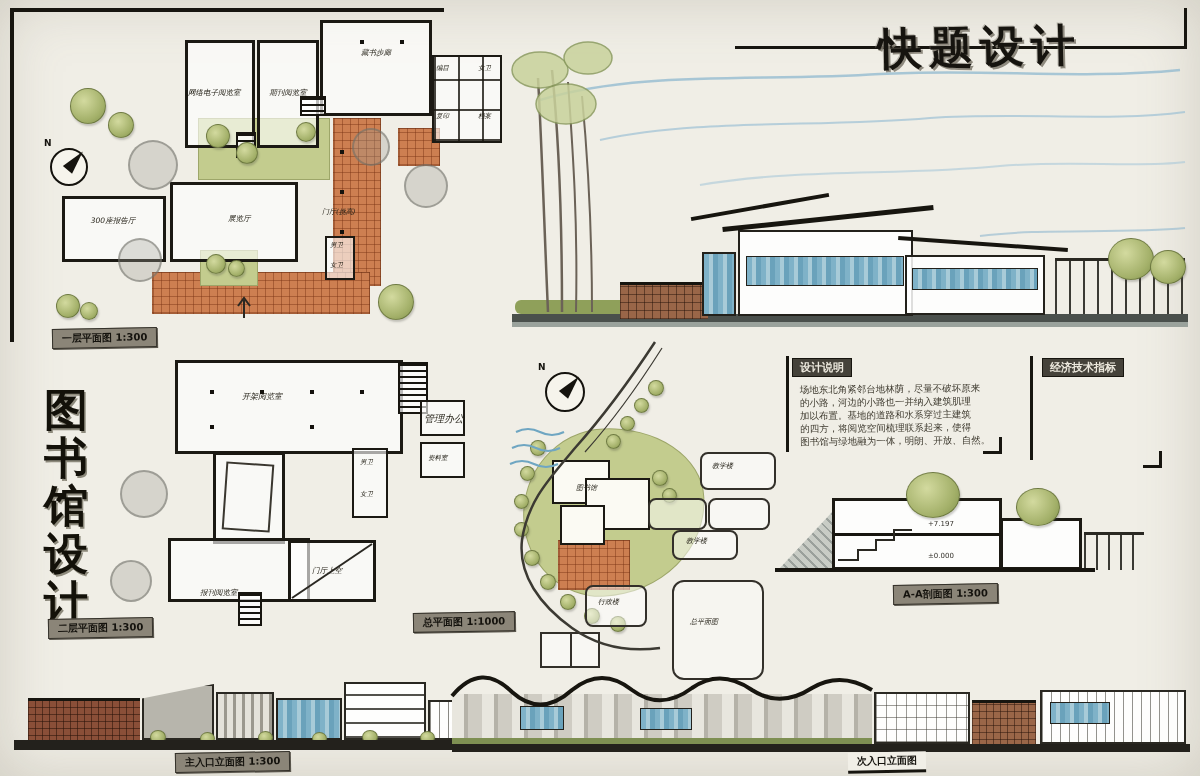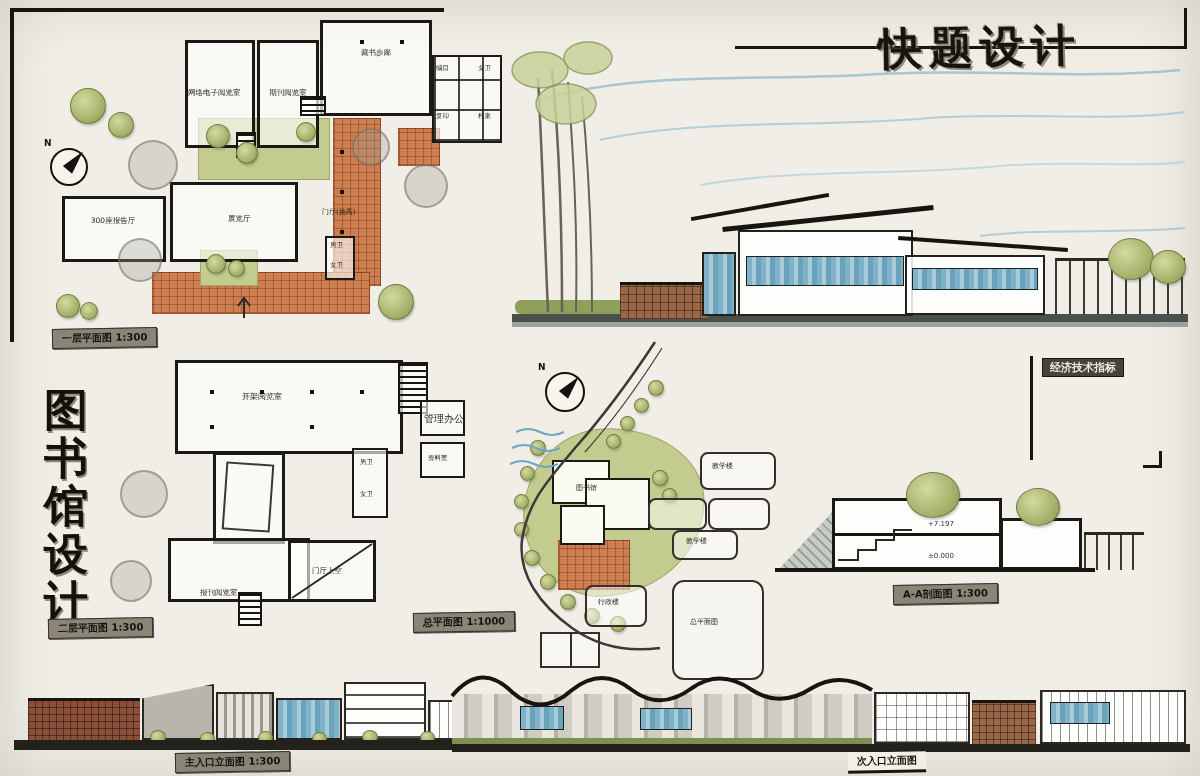--- a/index.html
+++ b/index.html
@@ -5,21 +5,21 @@
   html,body{margin:0;padding:0;background:#ddd;}
   body{font-family:"DejaVu Sans",sans-serif;}
   #board{position:relative;width:1200px;height:776px;background:#f0eee6;overflow:hidden;
          box-shadow:inset 0 0 60px rgba(120,110,90,.25);}
   .abs{position:absolute;}
   
   .ink{background:#17150f;}
   
   .room{position:absolute;border:3px solid #1b1913;background:rgba(255,255,255,.62);box-sizing:border-box;}
   .thin{border-width:2px;}
-  .rlbl{position:absolute;font-size:7.5px;color:#262319;text-align:center;line-height:1.3;white-space:nowrap;}
+  .rlbl{position:absolute;font-size:7.5px;color:#262319;text-align:center;line-height:1.3;white-space:nowrap;font-style:italic;}
   .dot{position:absolute;width:4px;height:4px;background:#14120d;}
   
   .orange{position:absolute;background-color:#cd7f51;box-sizing:border-box;
     background-image:repeating-linear-gradient(0deg,rgba(120,50,20,.45) 0 1px,transparent 1px 8px),
                      repeating-linear-gradient(90deg,rgba(120,50,20,.45) 0 1px,transparent 1px 8px);
     border:1px solid rgba(100,45,20,.4);}
   .green{position:absolute;background:#c3cc8e;border:1px solid rgba(110,120,60,.45);box-sizing:border-box;}
   .glass{position:absolute;background:repeating-linear-gradient(90deg,#7fb2c8 0 5px,#a8cbd8 5px 9px,#6aa2bb 9px 14px);
     border:2px solid #23211b;box-sizing:border-box;}
   .tree{position:absolute;border-radius:50%;border:1.5px solid rgba(70,80,35,.55);
@@ -221,20 +221,32 @@
     <div class="rlbl" style="left:598px;top:598px;font-size:7px;">行政楼</div>
     <div class="abs" style="left:672px;top:580px;width:88px;height:96px;border:2px solid #33302a;border-radius:12px;background:rgba(255,255,255,.4);"></div>
     <div class="rlbl" style="left:690px;top:618px;font-size:7px;">总平面图</div>
     <div class="abs" style="left:540px;top:632px;width:56px;height:32px;border:2px solid #33302a;background:rgba(255,255,255,.5);">
       <div style="position:absolute;left:50%;top:0;width:2px;height:100%;background:#33302a;"></div>
     </div>
 
     <div class="tag" style="left:413px;top:612px;">总平面图 1:1000</div>
   </div>
 
+  <div class="abs" style="left:786px;top:356px;width:220px;height:100px;">
+    <div class="vrule" style="left:0;top:0;height:96px;"></div>
+    <div class="panel-title" style="margin-left:6px;">设计说明</div>
+    <div style="margin:5px 0 0 14px;transform:rotate(-0.6deg);">
+      <div class="note-line">场地东北角紧邻台地林荫，尽量不破坏原来</div>
+      <div class="note-line">的小路，河边的小路也一并纳入建筑肌理</div>
+      <div class="note-line">加以布置。基地的道路和水系穿过主建筑</div>
+      <div class="note-line">的四方，将阅览空间梳理联系起来，使得</div>
+      <div class="note-line">图书馆与绿地融为一体，明朗、开放、自然。</div>
+    </div>
+    <div class="bracket-br" style="right:4px;bottom:2px;"></div>
+  </div>
 
   <div class="abs" style="left:1030px;top:356px;width:160px;height:116px;">
     <div class="vrule" style="left:0;top:0;height:104px;"></div>
     <div class="panel-title" style="margin-left:12px;">经济技术指标</div>
     <div class="bracket-br" style="right:28px;bottom:4px;"></div>
   </div>
 
   <div>
     <div class="abs" style="left:778px;top:510px;width:56px;height:60px;clip-path:polygon(0 100%,100% 0,100% 100%);
       background:repeating-linear-gradient(45deg,#9aa09b 0 2px,#c8ccc5 2px 7px);"></div>

